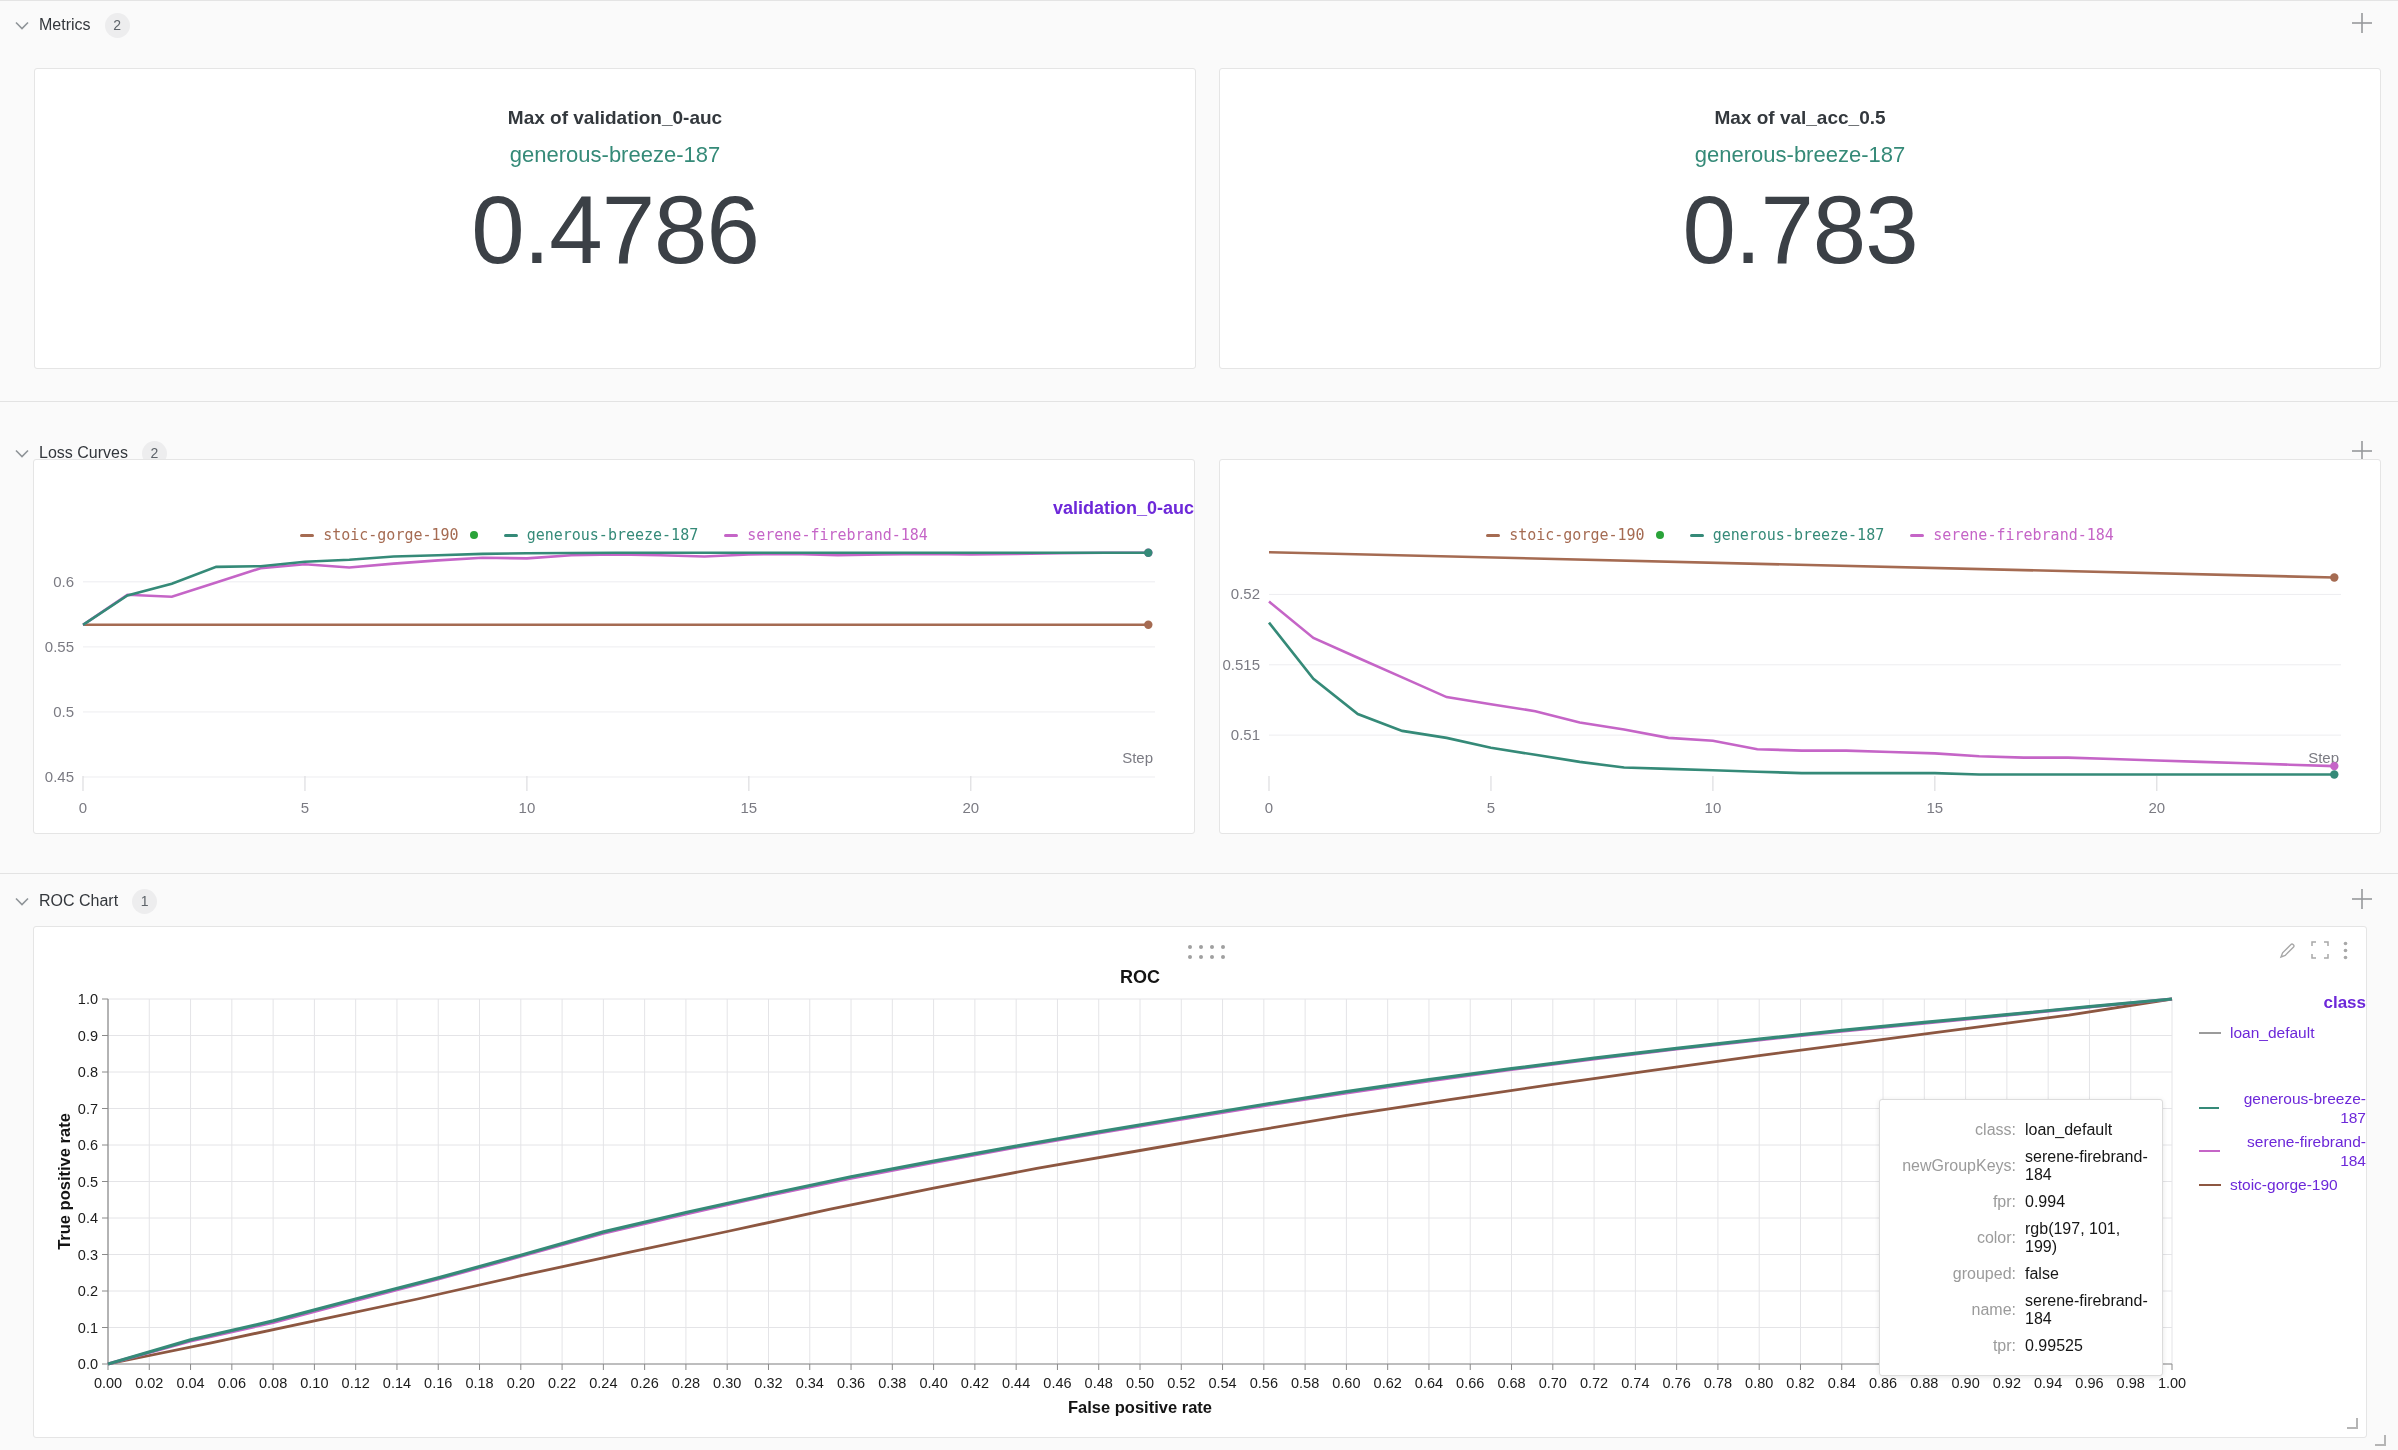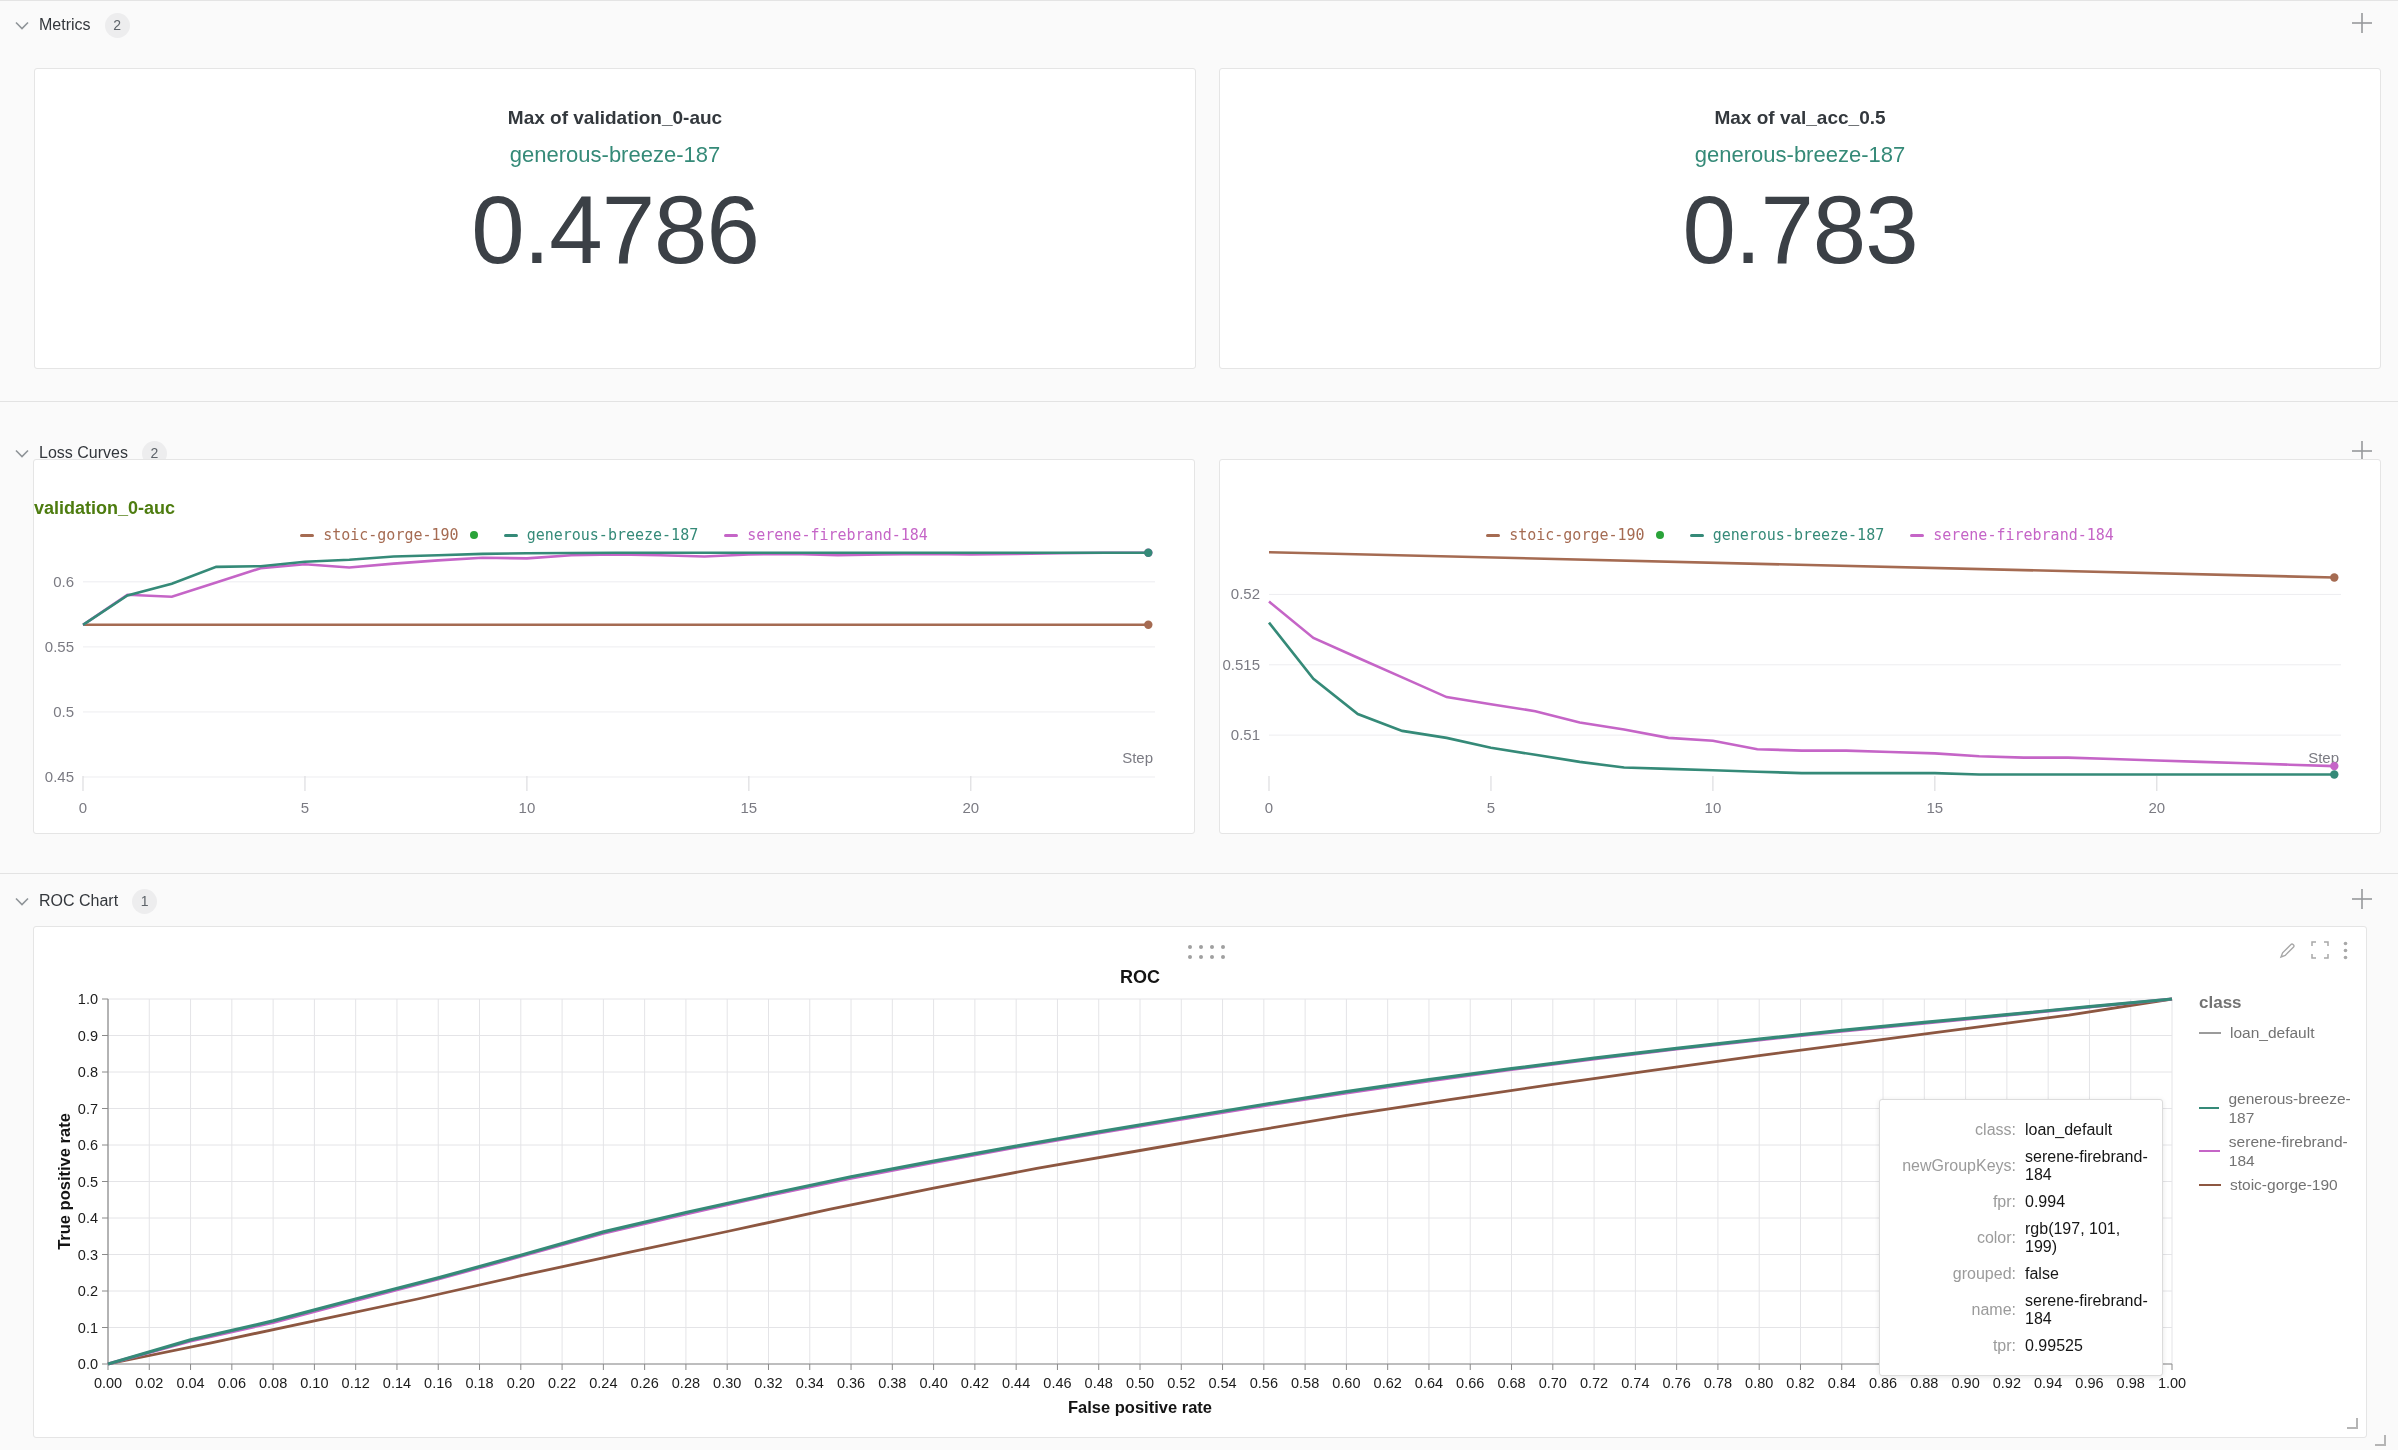--- a/index.html
+++ b/index.html
@@ -11,39 +11,39 @@
   .sec-title{margin-left:10px;font-size:16px;color:#33373c;}
   .badge{margin-left:14px;min-width:25px;height:25px;border-radius:13px;background:#ededee;color:#5d6369;
          font-size:14px;display:flex;align-items:center;justify-content:center;padding:0 6px;box-sizing:border-box;}
   .plus-btn{position:absolute;right:24px;top:50%;transform:translateY(-50%);cursor:pointer;}
   .card,.panel{position:absolute;background:#fff;border:1px solid #e5e5e5;border-radius:3px;box-sizing:border-box;}
   .card{height:301px;top:67px;width:1162px;text-align:center;}
   .card-title{margin-top:38px;font-size:19px;font-weight:bold;color:#33383d;}
   .card-run{margin-top:13px;font-size:22px;color:#358a78;cursor:pointer;}
   .card-value{margin-top:4px;font-size:96px;color:#3b4046;letter-spacing:-1px;line-height:1.2;}
   .panel{top:458px;height:375px;width:1162px;}
-  .ptitle{position:absolute;top:38px;left:0;width:100%;text-align:left;font-size:18px;font-weight:bold;color:#4d7c0f;}
+  .ptitle{position:absolute;top:38px;left:0;width:100%;text-align:right;font-size:18px;font-weight:bold;color:#6d28d9;}
   .legend{position:absolute;top:66px;left:0;width:100%;display:flex;justify-content:center;gap:26px;
           font-family:"DejaVu Sans Mono",monospace;font-size:15px;align-items:center;}
   .litem{display:flex;align-items:center;gap:9px;}
   .dash{width:14px;height:3px;border-radius:2px;display:inline-block;}
   .rdot{width:8px;height:8px;border-radius:50%;background:#2aa339;display:inline-block;margin-left:2px;}
   .loss-svg{position:absolute;left:0;top:88px;}
   svg text.tick{font-family:"Liberation Sans",sans-serif;font-size:15px;fill:#7b7b83;}
   
   #roc-panel{top:925px;left:33px;width:2334px;height:512px;}
   .drag-dots{position:absolute;left:1154px;top:18px;display:grid;grid-template-columns:repeat(4,4px);
              grid-gap:6px 7px;cursor:grab;}
   .drag-dots i{width:4px;height:4px;border-radius:50%;background:#a0a0a0;}
   .panel-icons{position:absolute;right:18px;top:13px;display:flex;gap:13px;align-items:center;}
   .picon{cursor:pointer;display:flex;align-items:center;}
   svg text.rtick{font-family:"Liberation Sans",sans-serif;font-size:14.5px;fill:#1c1c1c;}
   svg text.rtitle{font-family:"Liberation Sans",sans-serif;font-size:18px;font-weight:bold;fill:#141414;}
   svg text.raxis{font-family:"Liberation Sans",sans-serif;font-size:16.5px;font-weight:bold;fill:#141414;}
-  #roc-legend{position:absolute;left:2165px;top:66px;font-size:15.5px;color:#737373;}
+  #roc-legend{position:absolute;left:2165px;top:66px;font-size:15.5px;color:#6d28d9;text-align:right;}
   #roc-legend .lg-head{font-weight:bold;font-size:17px;margin-bottom:10px;}
   #roc-legend .lg-item{display:flex;align-items:center;gap:9px;line-height:19px;margin-bottom:5px;}
   #roc-legend .lg-dash{width:22px;height:0;border-top:2.5px solid #999;display:inline-block;}
   #roc-legend .lg-gap{height:42px;}
   #roc-tooltip{position:absolute;left:1845px;top:172px;width:284px;height:277px;background:#fff;
                border:1px solid #dcdcdc;border-radius:3px;box-shadow:0 1px 5px rgba(0,0,0,.10);
                padding:12px 8px;box-sizing:border-box;z-index:5;}
   .tt-row{display:flex;height:36px;align-items:center;font-size:16px;}
   .tt-key{width:128px;text-align:right;color:#9b9b9b;flex:none;}
   .tt-val{margin-left:9px;color:#161616;}

